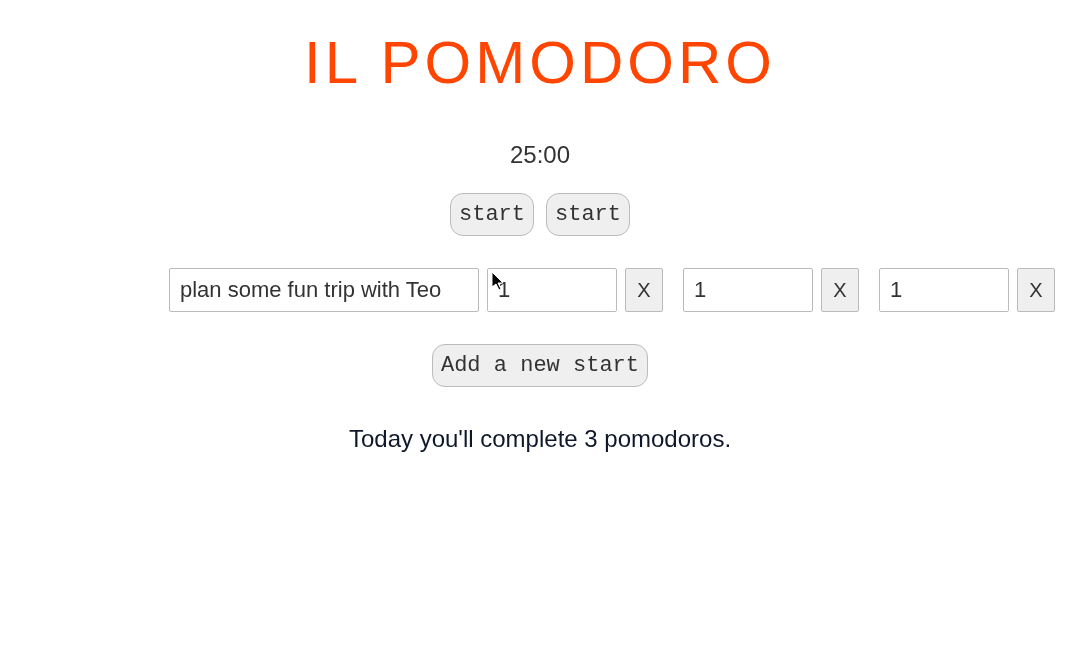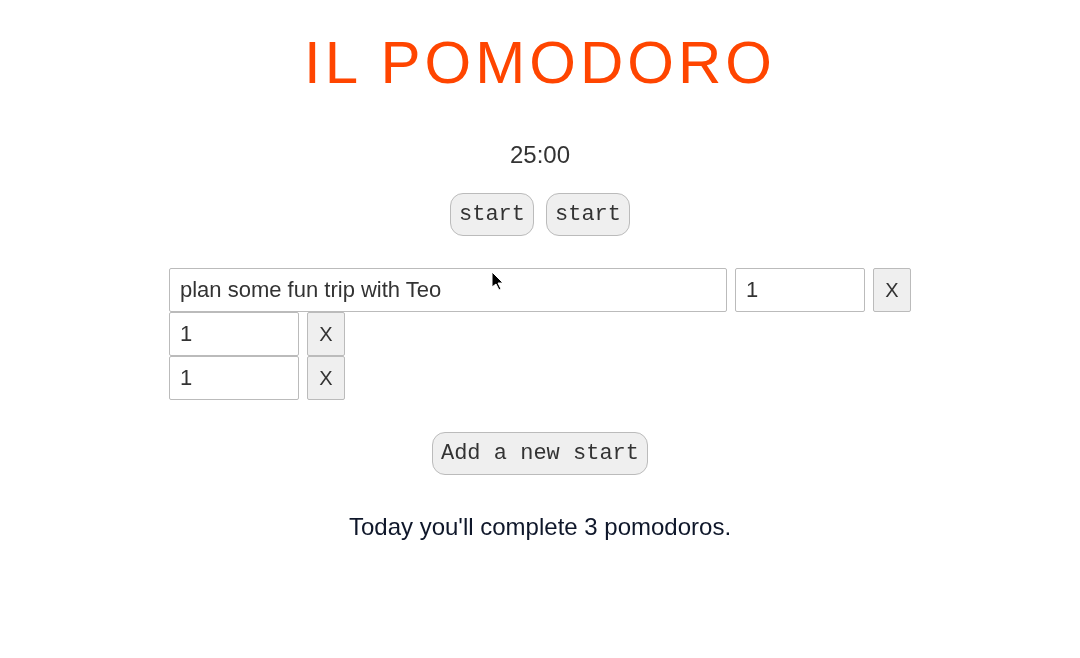--- a/index.html
+++ b/index.html
@@ -48,22 +48,22 @@
       border-radius: 13px;
       cursor: pointer;
       color: #333;
       font-family: Liberation Mono, monospace;
     }
 
     .task-list {
       width: 742px;
       margin: 32px auto 0;
       display: flex;
-      flex-direction: column;
-      gap: 0;
+      flex-direction: row;
+      gap: 20px;
     }
 
     .task-row {
       display: flex;
       gap: 8px;
       align-items: stretch;
     }
 
     .task-name-input {
       flex: 1;

